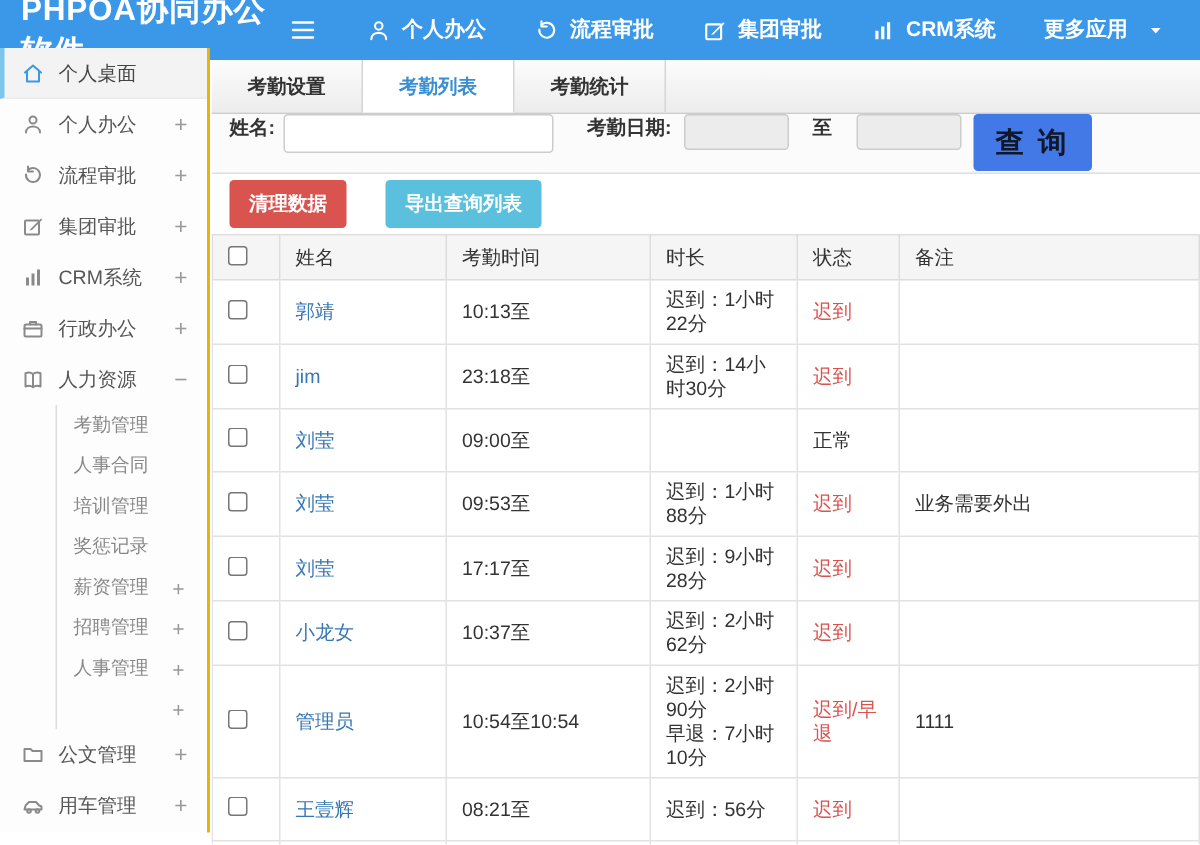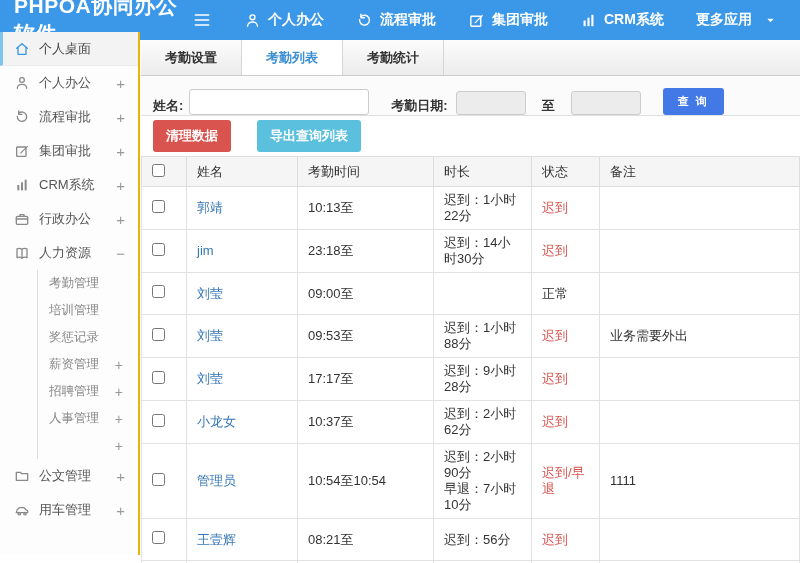--- a/index.html
+++ b/index.html
@@ -52,36 +52,36 @@
     border-bottom: 1px solid #ccc; display: flex;
   }
   .tab {
     padding: 0 24px; line-height: 36px; font-weight: bold; color: #333;
     border-right: 1px solid #d5d5d5; cursor: pointer; white-space: nowrap;
   }
   .tab.active { background: #fff; color: #3a8ed2; }
 
   .filterbar {
     height: 40px; background: #fbfbfb; border-bottom: 1px solid #e0e0e0;
-    display: flex; align-items: flex-end; padding: 0 12px;
+    display: flex; align-items: flex-start; padding: 0 12px;
   }
   .filterbar label { font-weight: bold; color: #333; white-space: nowrap; }
   .inp-name {
     width: 180px; height: 26px; margin-left: 6px; border: 1px solid #ccc;
     border-radius: 3px; background: #fff; padding: 0 6px; font-size: 13px;
   }
   .lbl-date { margin-left: 22px; }
   .inp-date {
     width: 70px; height: 24px; margin-left: 8px; border: 1px solid #ccc;
     border-radius: 3px; background: #ececec; padding: 0 5px; font-size: 12px;
   }
   .lbl-to { margin: 0 8px 0 16px; }
   .btn-search {
-    margin-left: 22px; background: var(--c-primary, #4379e6); color: #ffffff; font-weight: bold;
-    border: none; border-radius: 3px; padding: 6px 15px; font-size: 11px;
+    margin-left: 8px; background: var(--c-primary, #4379e6); color: #0f172a; font-weight: bold;
+    border: none; border-radius: 3px; padding: 6px 15px; font-size: 19px;
     letter-spacing: 2px; cursor: pointer;
   }
 
   .actionbar { padding: 6px 12px; display: flex; gap: 26px; align-items: center; height: 40px; }
   .btn-danger, .btn-info {
     border: none; border-radius: 3px; color: #fff; font-weight: bold;
     font-size: 13px; padding: 7px 13px; cursor: pointer;
   }
   .btn-danger { background: var(--c-danger, #d9534f); }
   .btn-info { background: var(--c-info, #5bc0de); }
@@ -217,20 +217,23 @@
         </svg>
       </span>
       <span>人力资源</span>
       <span class="expand">−</span>
     </div>
     <div class="side-sub">
       <div class="sub-item">
         <span>考勤管理</span>
       </div>
       <div class="sub-item">
+        <span>人事合同</span>
+      </div>
+      <div class="sub-item">
         <span>培训管理</span>
       </div>
       <div class="sub-item">
         <span>奖惩记录</span>
       </div>
       <div class="sub-item">
         <span>薪资管理</span>
         <span class="expand">+</span>
       </div>
       <div class="sub-item">

